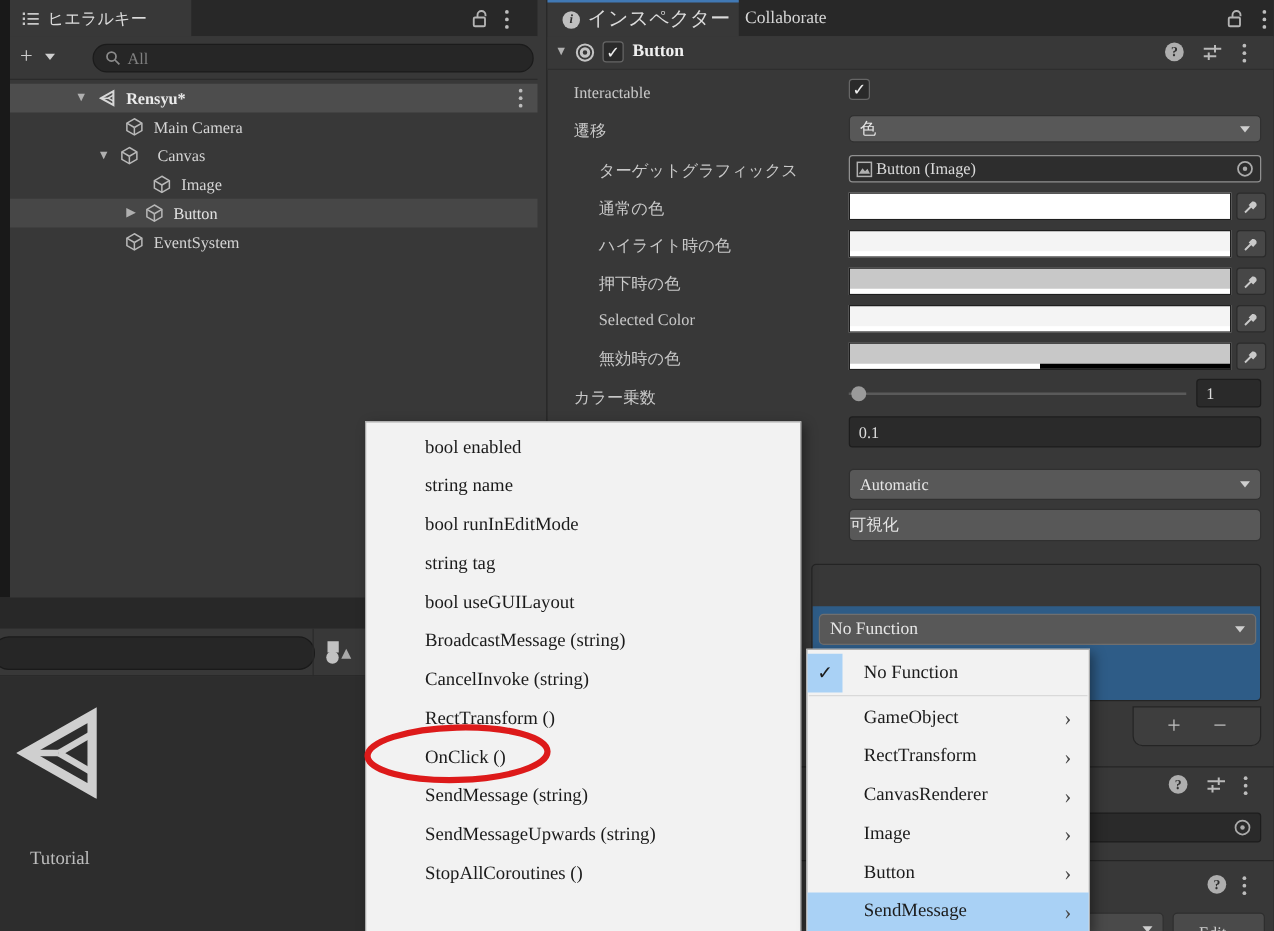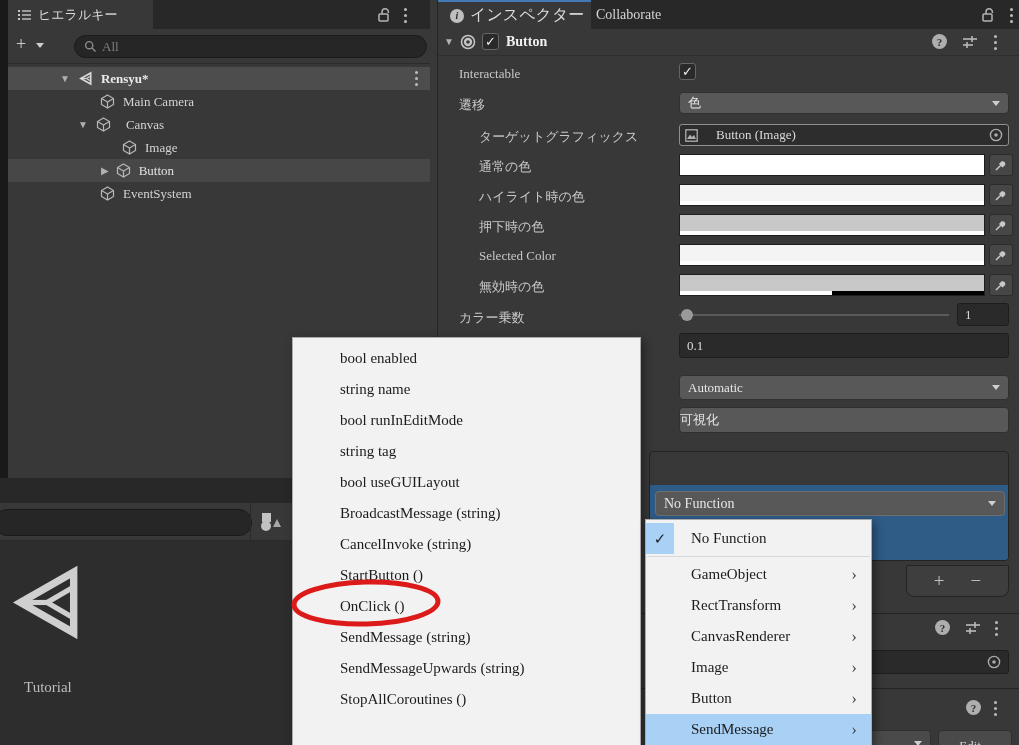--- a/index.html
+++ b/index.html
@@ -254,21 +254,21 @@
       <span>色</span>
       <span class="caret-dn"></span>
     </div>
 
     <span class="ilabel2" style="top:128px">ターゲットグラフィックス</span>
     <div class="ctrl" style="top:124px;height:22px;background:#2d2d2d;border:1px solid #909090;border-radius:3px;display:flex;align-items:center;padding:0 5px">
       <svg width="13" height="13" viewBox="0 0 13 13">
         <rect x="0.8" y="0.8" width="11.4" height="11.4" fill="none" stroke="#b0b0b0" stroke-width="1.3"></rect>
         <polygon points="2,10 5,5.5 7,8 9,6 11,10" fill="#b0b0b0"></polygon>
       </svg>
-      <span style="margin-left:18px;color:#dadada">Button (Image)</span>
+      <span style="margin-left:3px;color:#dadada">Button (Image)</span>
       <svg style="margin-left:auto" width="14" height="14" viewBox="0 0 14 14">
         <circle cx="7" cy="7" r="5.6" fill="none" stroke="#ababab" stroke-width="1.4"></circle>
           <circle cx="7" cy="7" r="1.8" fill="#ababab"></circle>
       </svg>
     </div>
 
     <span class="ilabel2" style="top:158px">通常の色</span>
     <div class="swatch" style="top: 154px; background: rgb(255, 255, 255);">
         <span class="alpha"></span>
       </div>
@@ -391,21 +391,21 @@
   </div>
 
   <div class="abs menu" id="method-menu">
     <div class="mitem">bool enabled</div>
     <div class="mitem">string name</div>
     <div class="mitem">bool runInEditMode</div>
     <div class="mitem">string tag</div>
     <div class="mitem">bool useGUILayout</div>
     <div class="mitem">BroadcastMessage (string)</div>
     <div class="mitem">CancelInvoke (string)</div>
-    <div class="mitem">StartButton ()</div>
+    <div class="mitem">RectTransform ()</div>
     <div class="mitem">OnClick ()</div>
     <div class="mitem">SendMessage (string)</div>
     <div class="mitem">SendMessageUpwards (string)</div>
     <div class="mitem">StopAllCoroutines ()</div>
   </div>
 
   <svg class="abs" id="annot" viewBox="0 0 156 54">
     <ellipse cx="78" cy="27" rx="72" ry="21" fill="none" stroke="#dd1a1a" stroke-width="5" transform="rotate(-1.5 78 27)"></ellipse>
   </svg>
 

